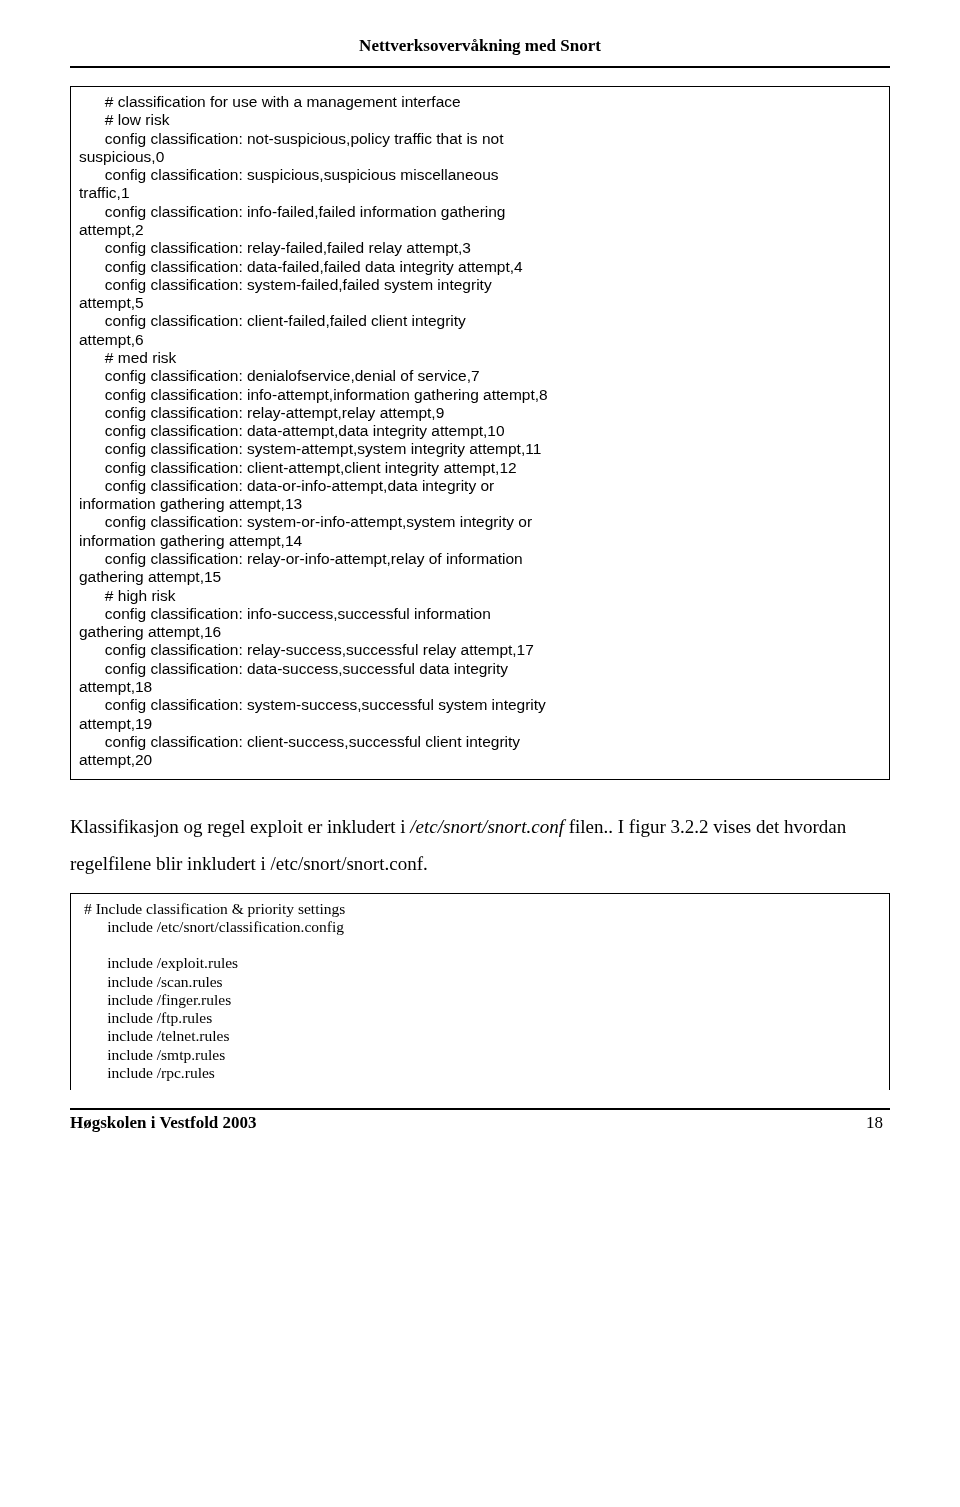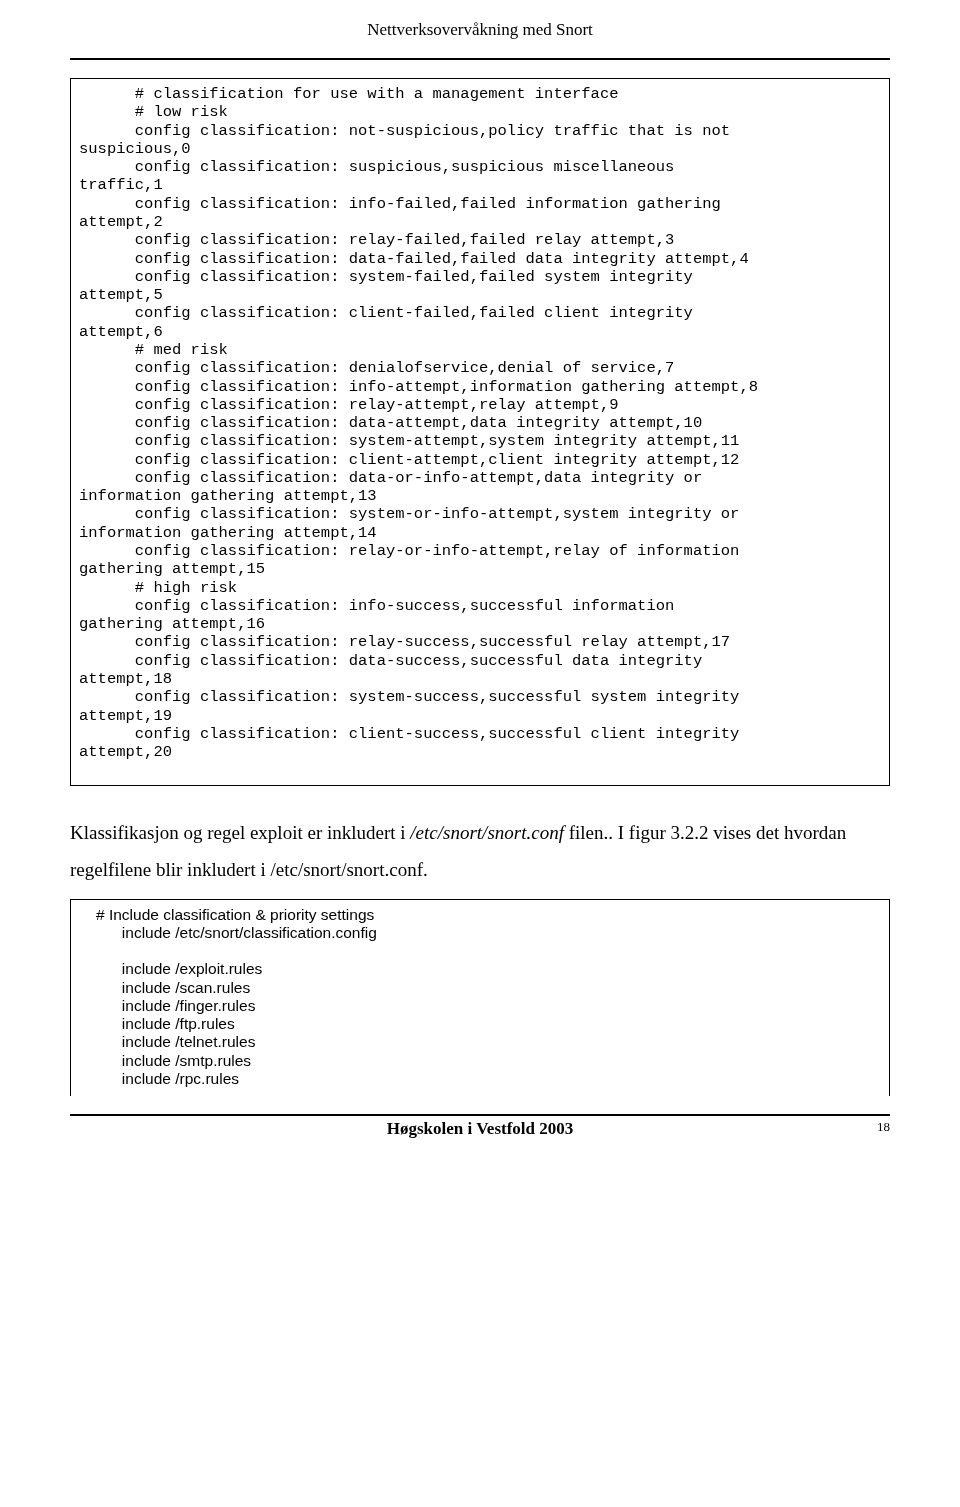--- a/index.html
+++ b/index.html
@@ -9,40 +9,41 @@
     font-family: "Times New Roman", Times, serif;
     color: #000;
     width: 960px;
   }
   .page {
     padding: 20px 70px 30px 70px;
     box-sizing: border-box;
   }
   .doc-header {
     text-align: center;
-    font-weight: normal;
+    font-weight: bold;
     font-size: 17px;
     border-bottom: 2px solid #000;
-    padding-bottom: 18px;
+    padding-bottom: 10px;
     margin-bottom: 18px;
+    margin-top: 16px;
   }
   .code-box {
     border: 1px solid #000;
-    padding: 6px 8px 24px 8px;
-    font-family: Liberation Mono, monospace;
+    padding: 6px 8px 10px 8px;
+    font-family: Liberation Sans, sans-serif;
     font-size: 15.5px;
     line-height: 1.18;
     white-space: pre-wrap;
     margin-bottom: 28px;
   }
   .code-box2 {
     border: 1px solid #000;
     border-bottom: none;
-    padding: 6px 8px 8px 25px;
-    font-family: Liberation Sans, sans-serif;
+    padding: 6px 8px 8px 13px;
+    font-family: Liberation Serif, serif;
     font-size: 15.5px;
     line-height: 1.18;
     white-space: pre-wrap;
     margin-top: 10px;
   }
   .figure-heading {
     font-weight: bold;
     font-size: 19px;
     margin: 50px 0 26px 0;
   }
@@ -52,30 +53,29 @@
     margin-bottom: 4px;
   }
   .italic { font-style: italic; margin-top: 43px; }
   .footer-wrap {
     margin-top: 18px;
     border-top: 2px solid #000;
     position: relative;
     height: 30px;
   }
   .footer-center {
-    text-align: center;
     font-weight: bold;
     font-size: 17px;
     padding-top: 3px;
   }
   .footer-right {
     position: absolute;
-    right: 0;
+    right: 7px;
     top: 3px;
-    font-size: 13px;
+    font-size: 17px;
   }
 </style>
 </head>
 <body>
 
 <div class="page">
 
   <div class="doc-header">Nettverksovervåkning med Snort</div>
 
   <div class="code-box">      # classification for use with a management interface

